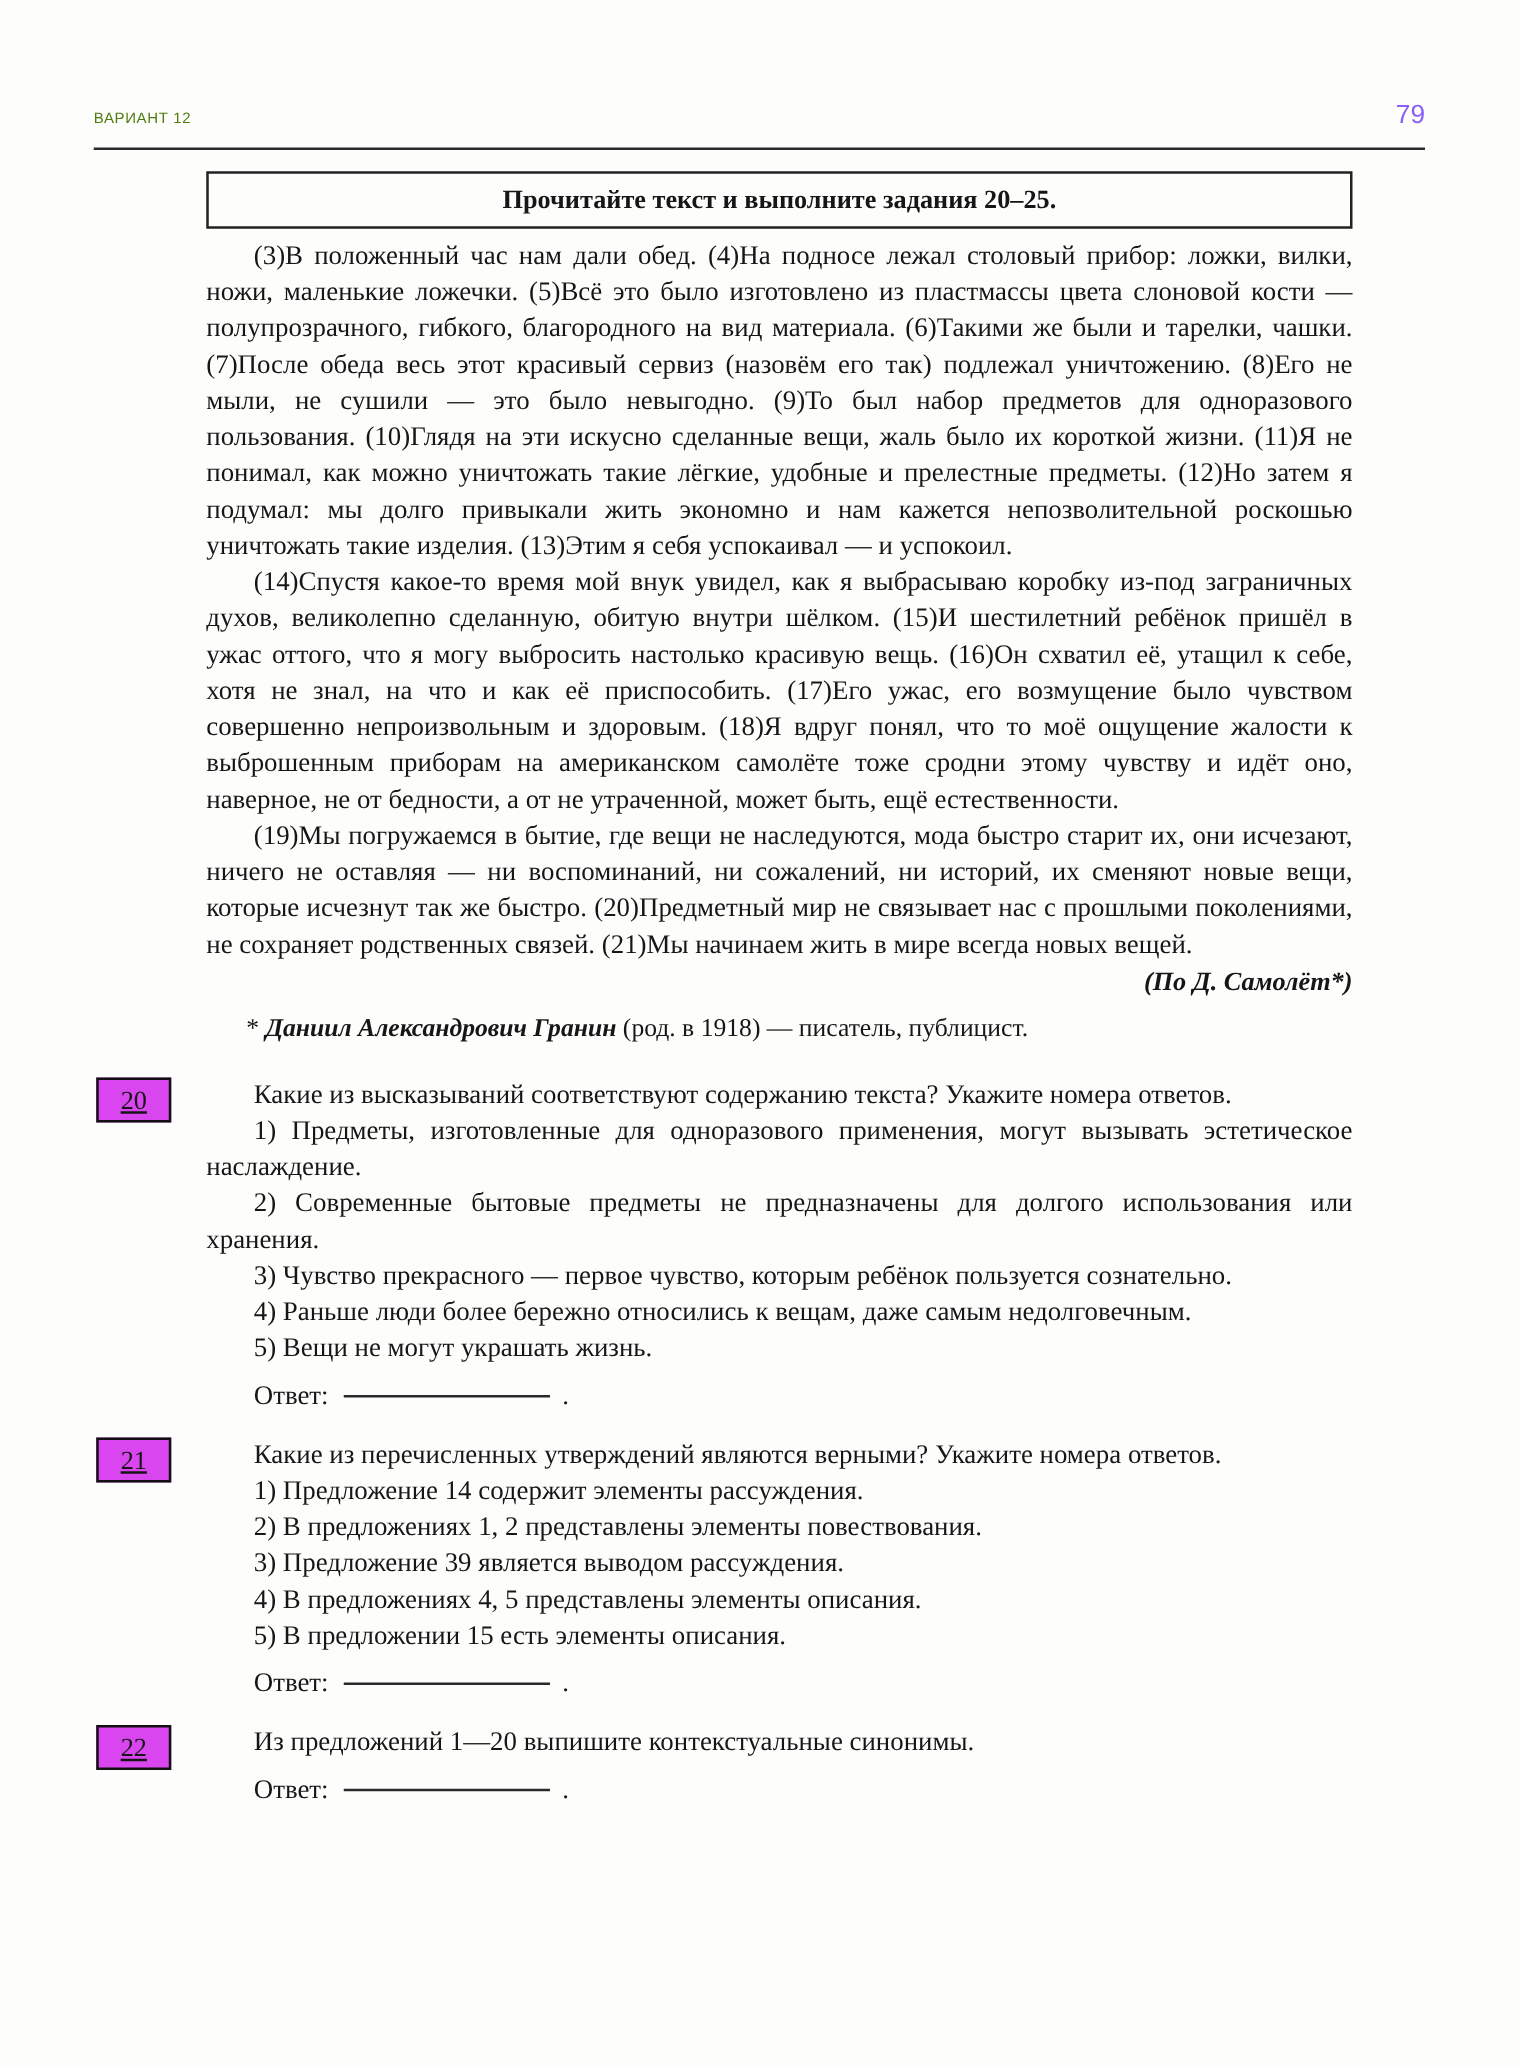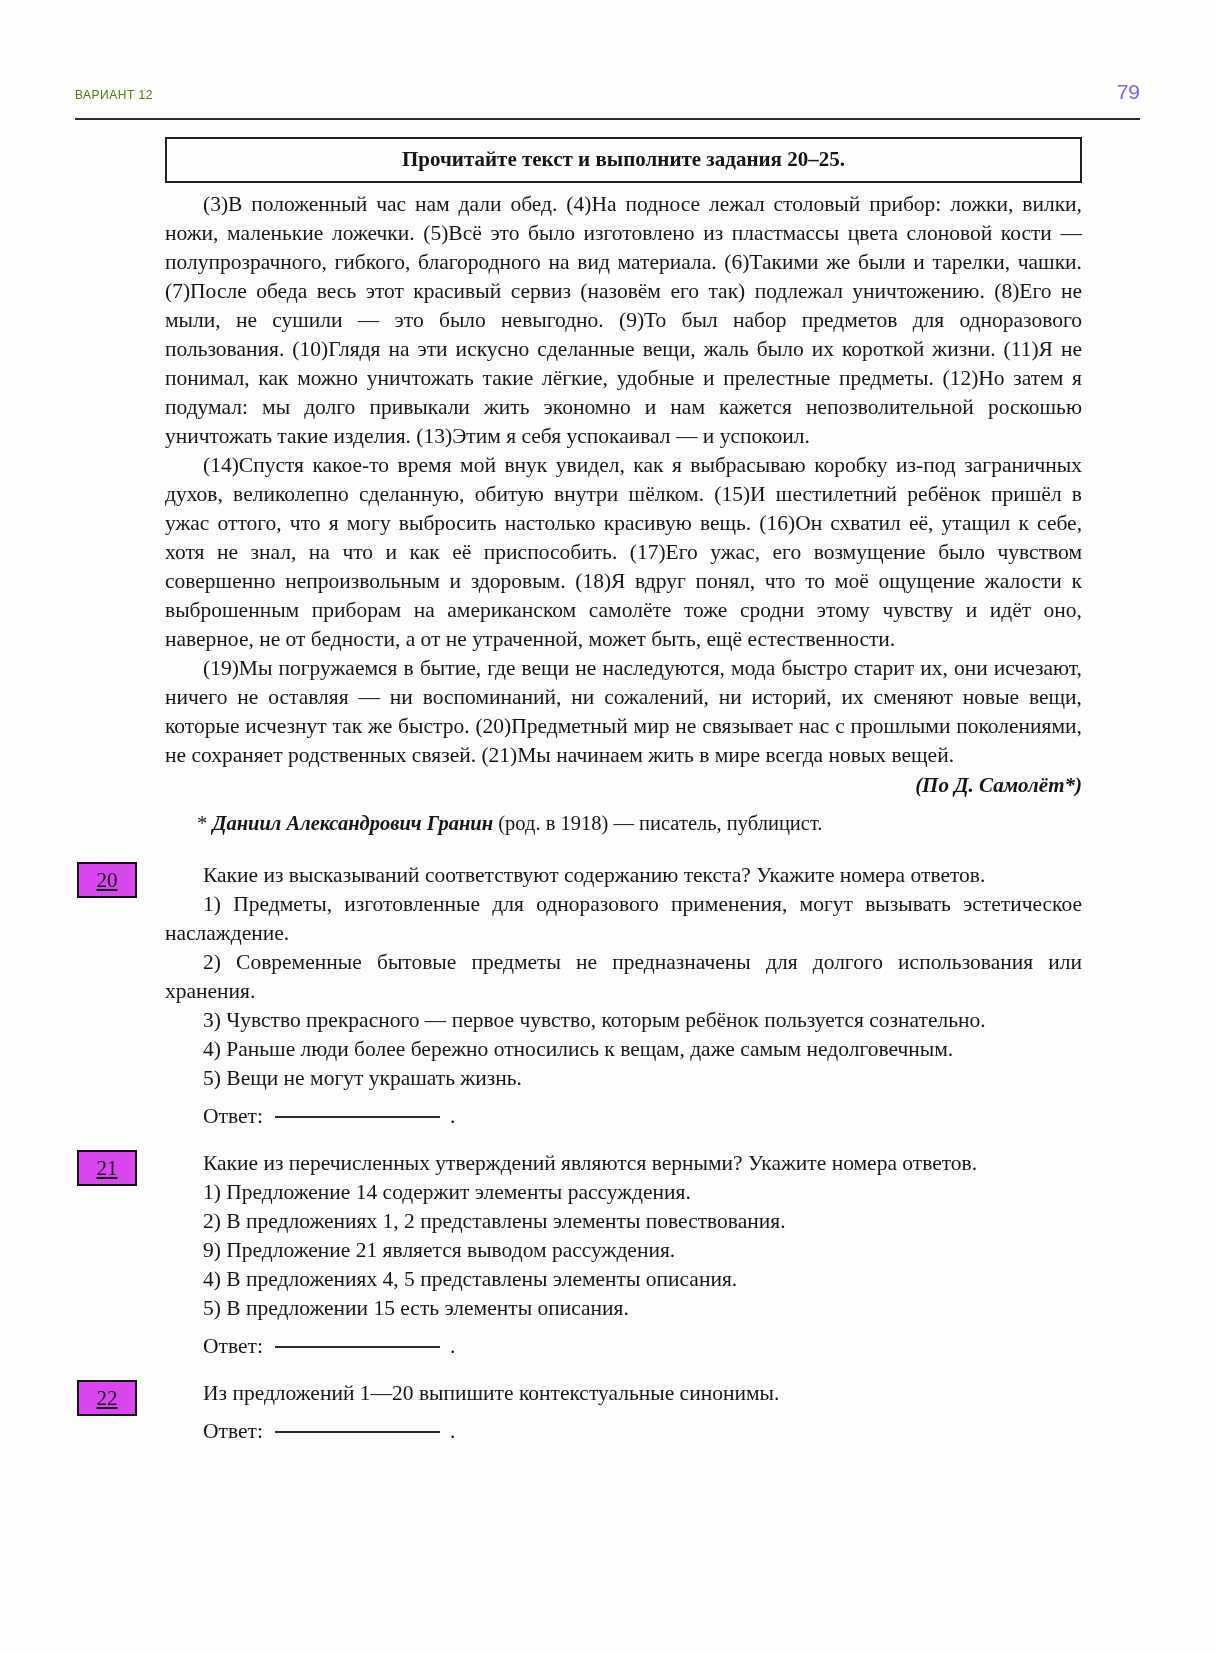--- a/index.html
+++ b/index.html
@@ -189,21 +189,21 @@
   </div>
 
   <div class="task">
     <div class="task-number-box">
       <span class="task-num">21</span>
     </div>
     <p class="task-question">Какие из перечисленных утверждений являются верными? Укажите номера ответов.</p>
     <div class="task-options">
             <p class="option">1) Предложение 14 содержит элементы рассуждения.</p>
             <p class="option">2) В предложениях 1, 2 представлены элементы повествования.</p>
-            <p class="option">9) Предложение 21 является выводом рассуждения.</p>
+            <p class="option">3) Предложение 39 является выводом рассуждения.</p>
             <p class="option">4) В предложениях 4, 5 представлены элементы описания.</p>
             <p class="option">5) В предложении 15 есть элементы описания.</p>
           </div>
     <p class="answer-row"><span class="answer-label">Ответ:</span><span class="answer-line"></span><span class="answer-suffix">.</span></p>
   </div>
 
   <div class="task">
     <div class="task-number-box">
       <span class="task-num">22</span>
     </div>

